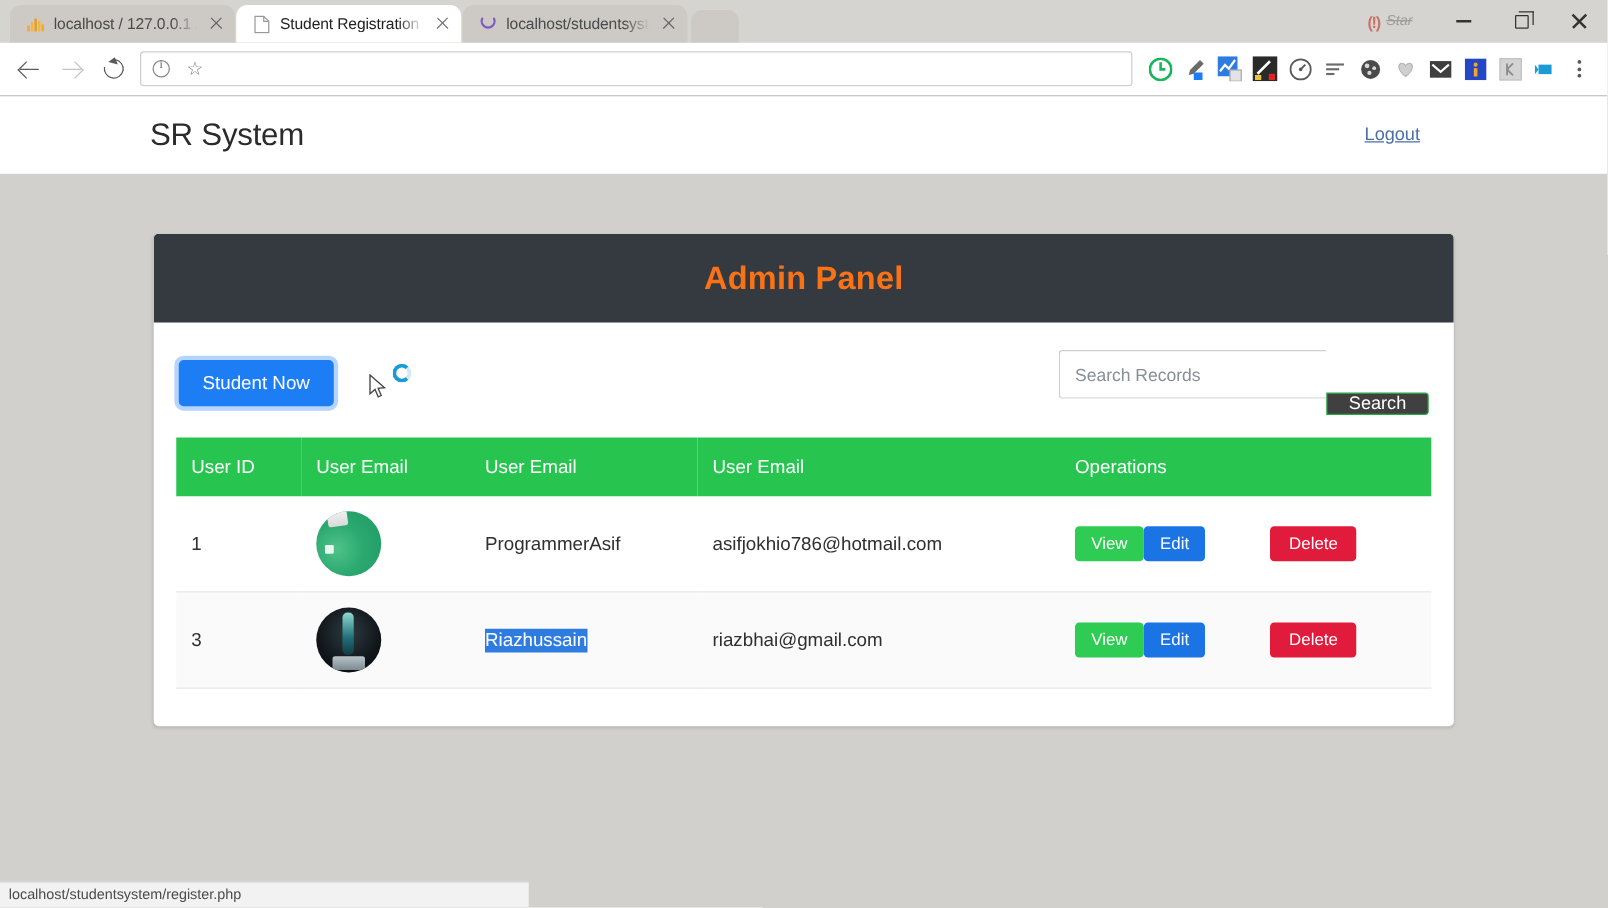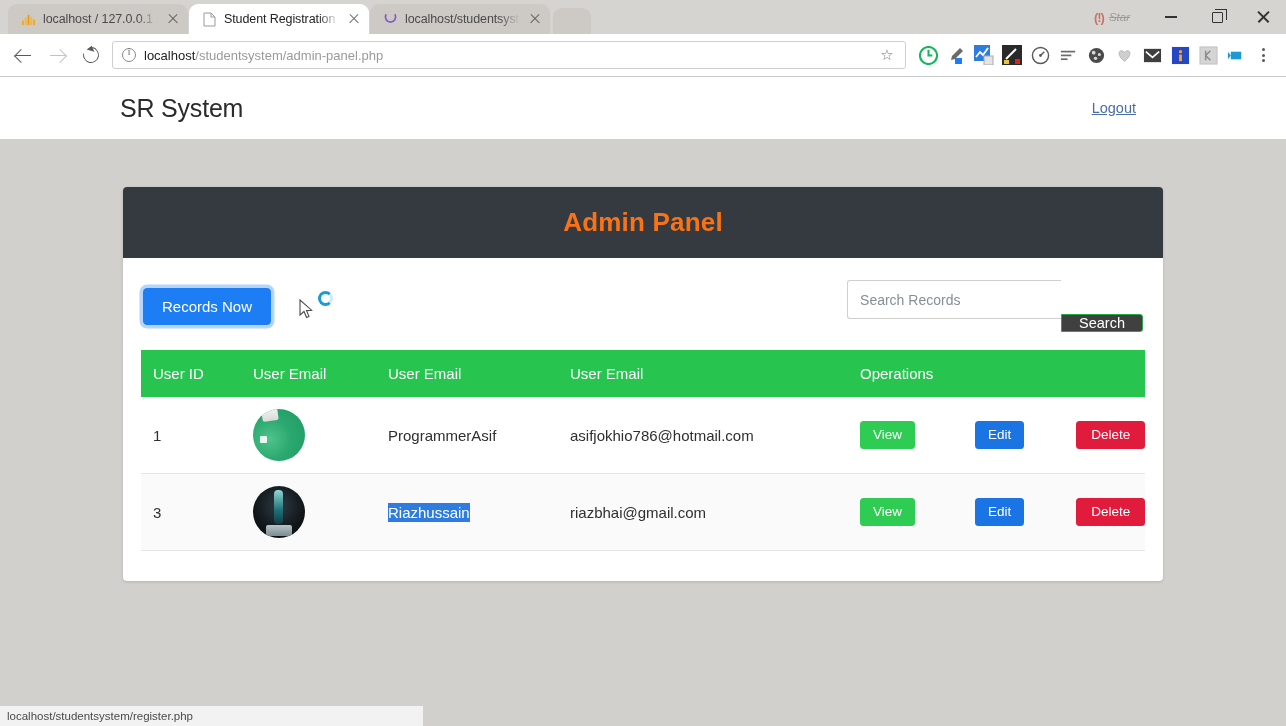--- a/index.html
+++ b/index.html
@@ -407,21 +407,21 @@
   .btn-op {
     border: none;
     color: #fff;
     font-size: 13.5px;
     border-radius: 3.5px;
     padding: 7px 13px;
     font-family: "Liberation Sans", sans-serif;
     line-height: 1;
   }
   .btn-view   { background: #2ecc52; margin-left: 0px; }
-  .btn-edit   { background: #1b74e4; margin-left: 60px; }
+  .btn-edit   { background: #1b74e4; }
   .btn-delete { background: #e01b3c; margin-left: 52px; padding: 7px 15px; }
 
   
   .statusbar {
     position: absolute;
     left: 0; bottom: 0;
     height: 21px;
     min-width: 424px;
     background: #f2f2f2;
     border-top: 1px solid #d0d0d0;
@@ -500,21 +500,20 @@
       </div>
     <div class="navbtn">
         <span class="arrow-r"></span>
       </div>
     <div class="navbtn">
         <span class="reload"></span>
       </div>
 
     <div class="omnibox">
       <span class="info-ic"></span>
-      <span class="urltext"><b>localhost</b><span>/studentsystem/admin-panel.php</span></span>
       <span class="starbtn">☆</span>
     </div>
 
     <div class="extrow">
       <div class="extico">
         <svg width="19" height="19" viewBox="0 0 20 20">
             <circle cx="10" cy="10" r="9" fill="none" stroke="#17b55c" stroke-width="2.2"></circle>
             <path d="M10 4 l0 6 4 0" stroke="#17b55c" stroke-width="2.2" fill="none"></path>
           </svg>
       </div>
@@ -610,21 +609,21 @@
       <div class="card">
 
         <div class="card-head">
           <h1>Admin Panel</h1>
         </div>
 
         <div class="card-body">
 
           <div class="toolrow">
             <div class="left-tool">
-              <button class="btn-register">Records Now</button>
+              <button class="btn-register">Student Now</button>
               <div class="cursor-area">
                 <div class="spinner"></div>
                 <svg width="16" height="22" viewBox="0 0 16 22" style="position:absolute;left:0;top:8px;">
                   <path d="M1 1 L1 16 L5 12.5 L7.6 18.5 L10 17.4 L7.5 11.6 L12.6 11.2 Z" fill="#ffffff" stroke="#4a4a4a" stroke-width="1.1"></path>
                 </svg>
               </div>
             </div>
 
             <div class="searchgrp">
               <input class="search-in" type="text" placeholder="Search Records" style="">

